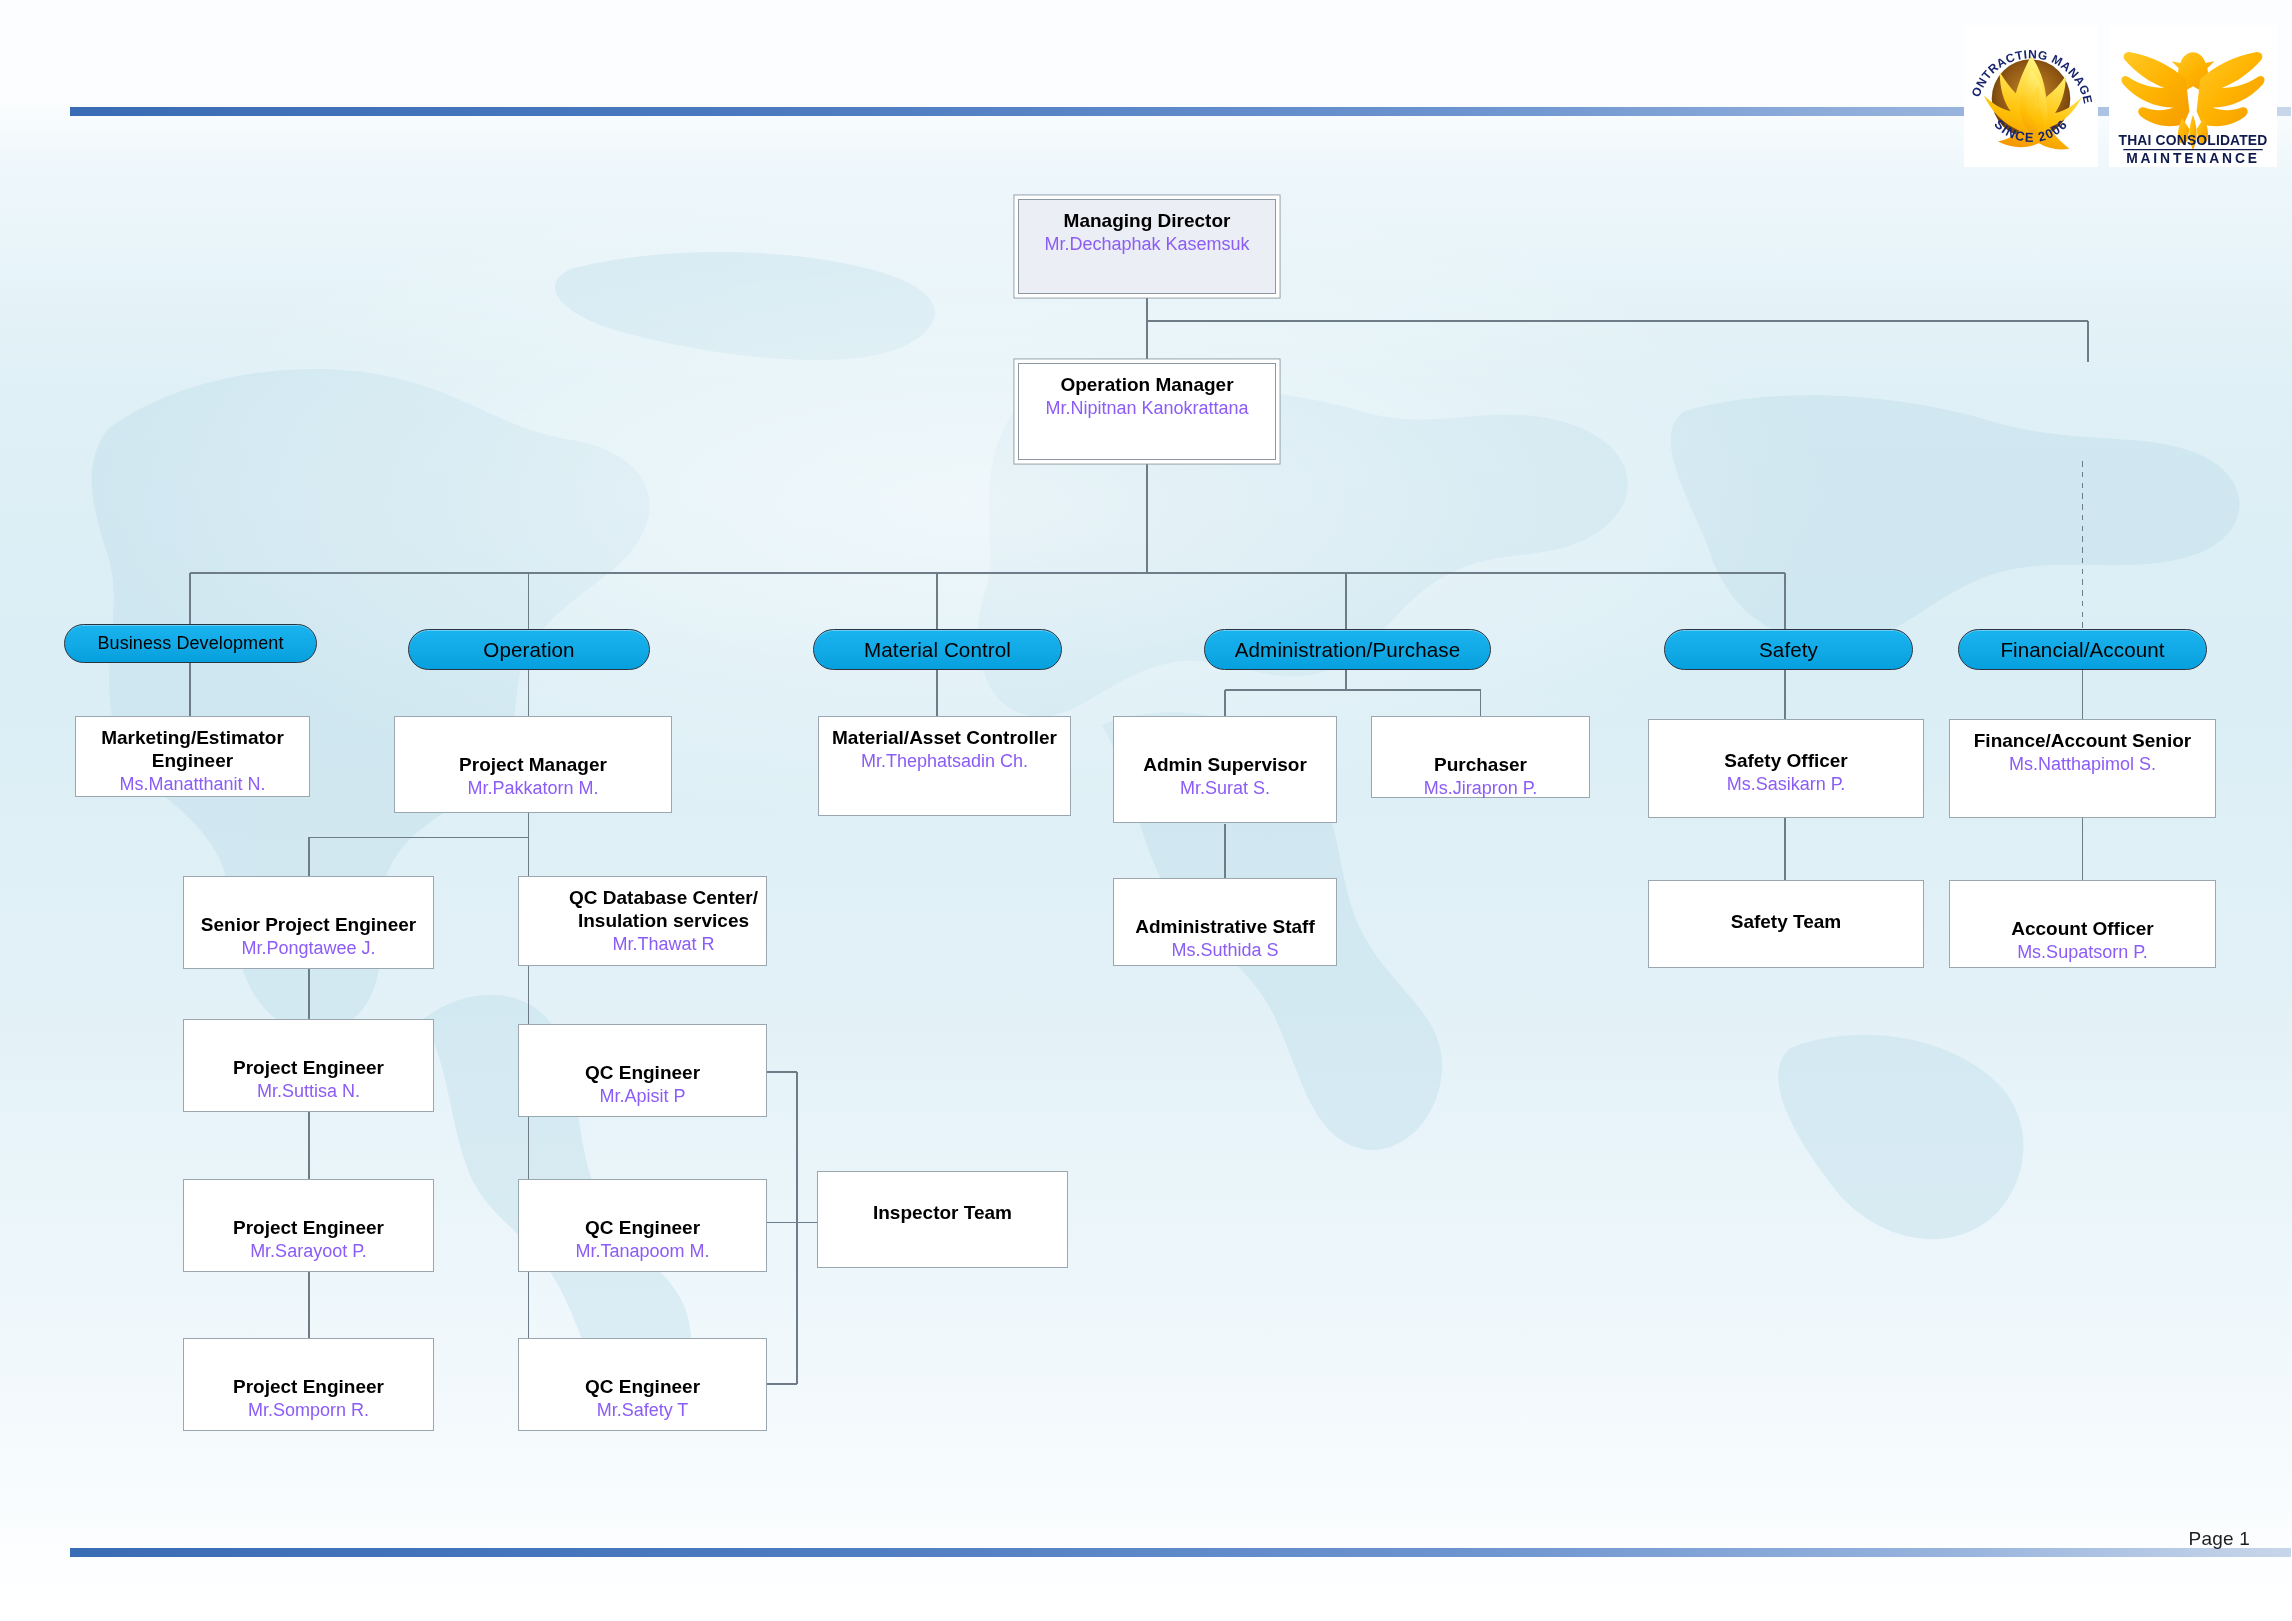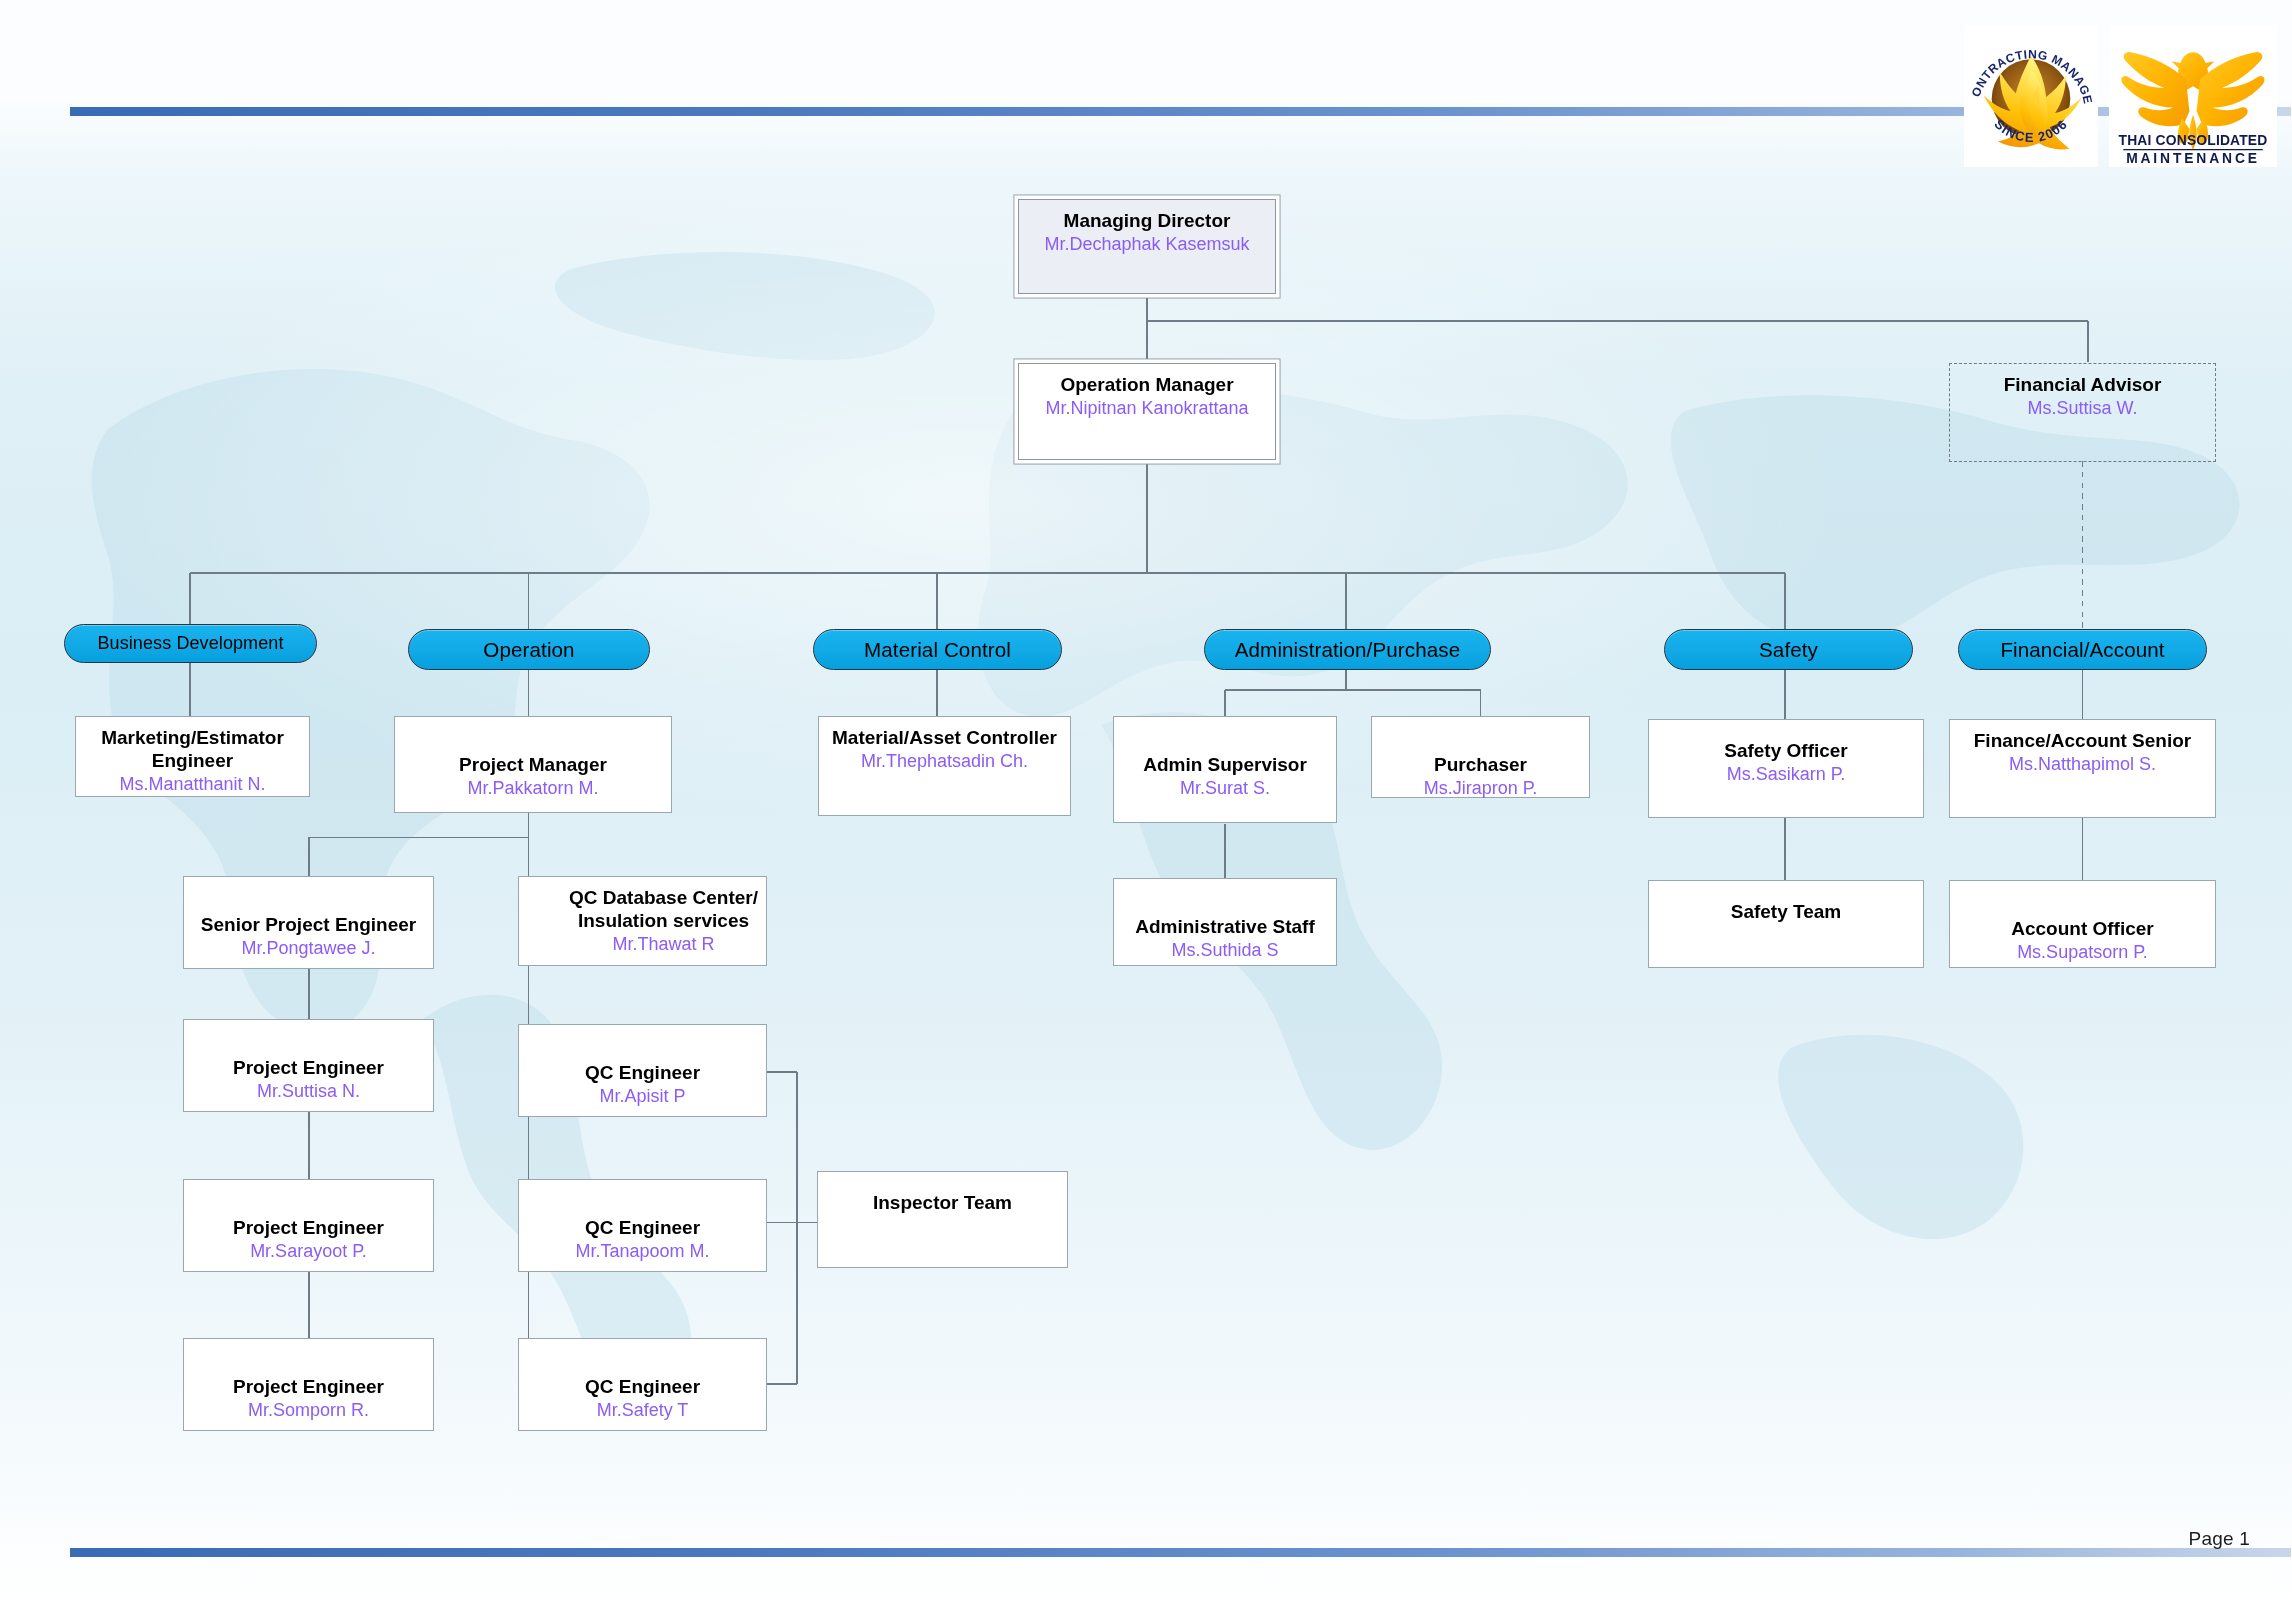--- a/index.html
+++ b/index.html
@@ -68,21 +68,21 @@
     border:0.9px solid #8b98a3;
     box-shadow:0 0 0 3.6px #ffffff, 0 0 0 4.5px #8b98a3;
     background:#eceef5;
   }
   .node.framed.plain{background:#ffffff;}
 
   
   .node.dashed{border:0.9px dashed #6f7b85;background:transparent;}
 
   
-  .node.mid{padding-top:20px;}
+  .node.mid{padding-top:30px;}
   .node.mid2{padding-top:37px;}
 
   
   .pill{
     position:absolute;box-sizing:border-box;
     background:linear-gradient(to bottom,#19b4ef 0%,#11a9e6 55%,#06a0de 100%);
     border:0.9px solid #2a3340;border-radius:895px;
     display:flex;align-items:center;justify-content:center;
     color:#000;font-size:20.6px;letter-spacing:0.1px;
     box-shadow:inset 0 0.9px 0 rgba(255,255,255,.35);
@@ -258,24 +258,20 @@
   <div class="node framed" style="left:1018px;top:199px;width:258px;height:95px;">
     <span class="ttl">Managing Director</span>
     <span class="nm">Mr.Dechaphak Kasemsuk</span>
   </div>
 
   <div class="node framed plain" style="left:1018px;top:363px;width:258px;height:97px;">
     <span class="ttl">Operation Manager</span>
     <span class="nm">Mr.Nipitnan Kanokrattana</span>
   </div>
 
-  <div class="node dashed" style="left:1949px;top:363px;width:267px;height:99px;">
-    <span class="ttl">Financial Advisor</span>
-    <span class="nm">Ms.Suttisa W.</span>
-  </div>
 
   <div class="pill small" style="left:64px;top:624px;width:253px;height:39px;">
     <span>Business Development</span>
   </div>
   <div class="pill" style="left:408px;top:629px;width:242px;height:41px;">
     <span>Operation</span>
   </div>
   <div class="pill" style="left:813px;top:629px;width:249px;height:41px;">
     <span>Material Control</span>
   </div>

